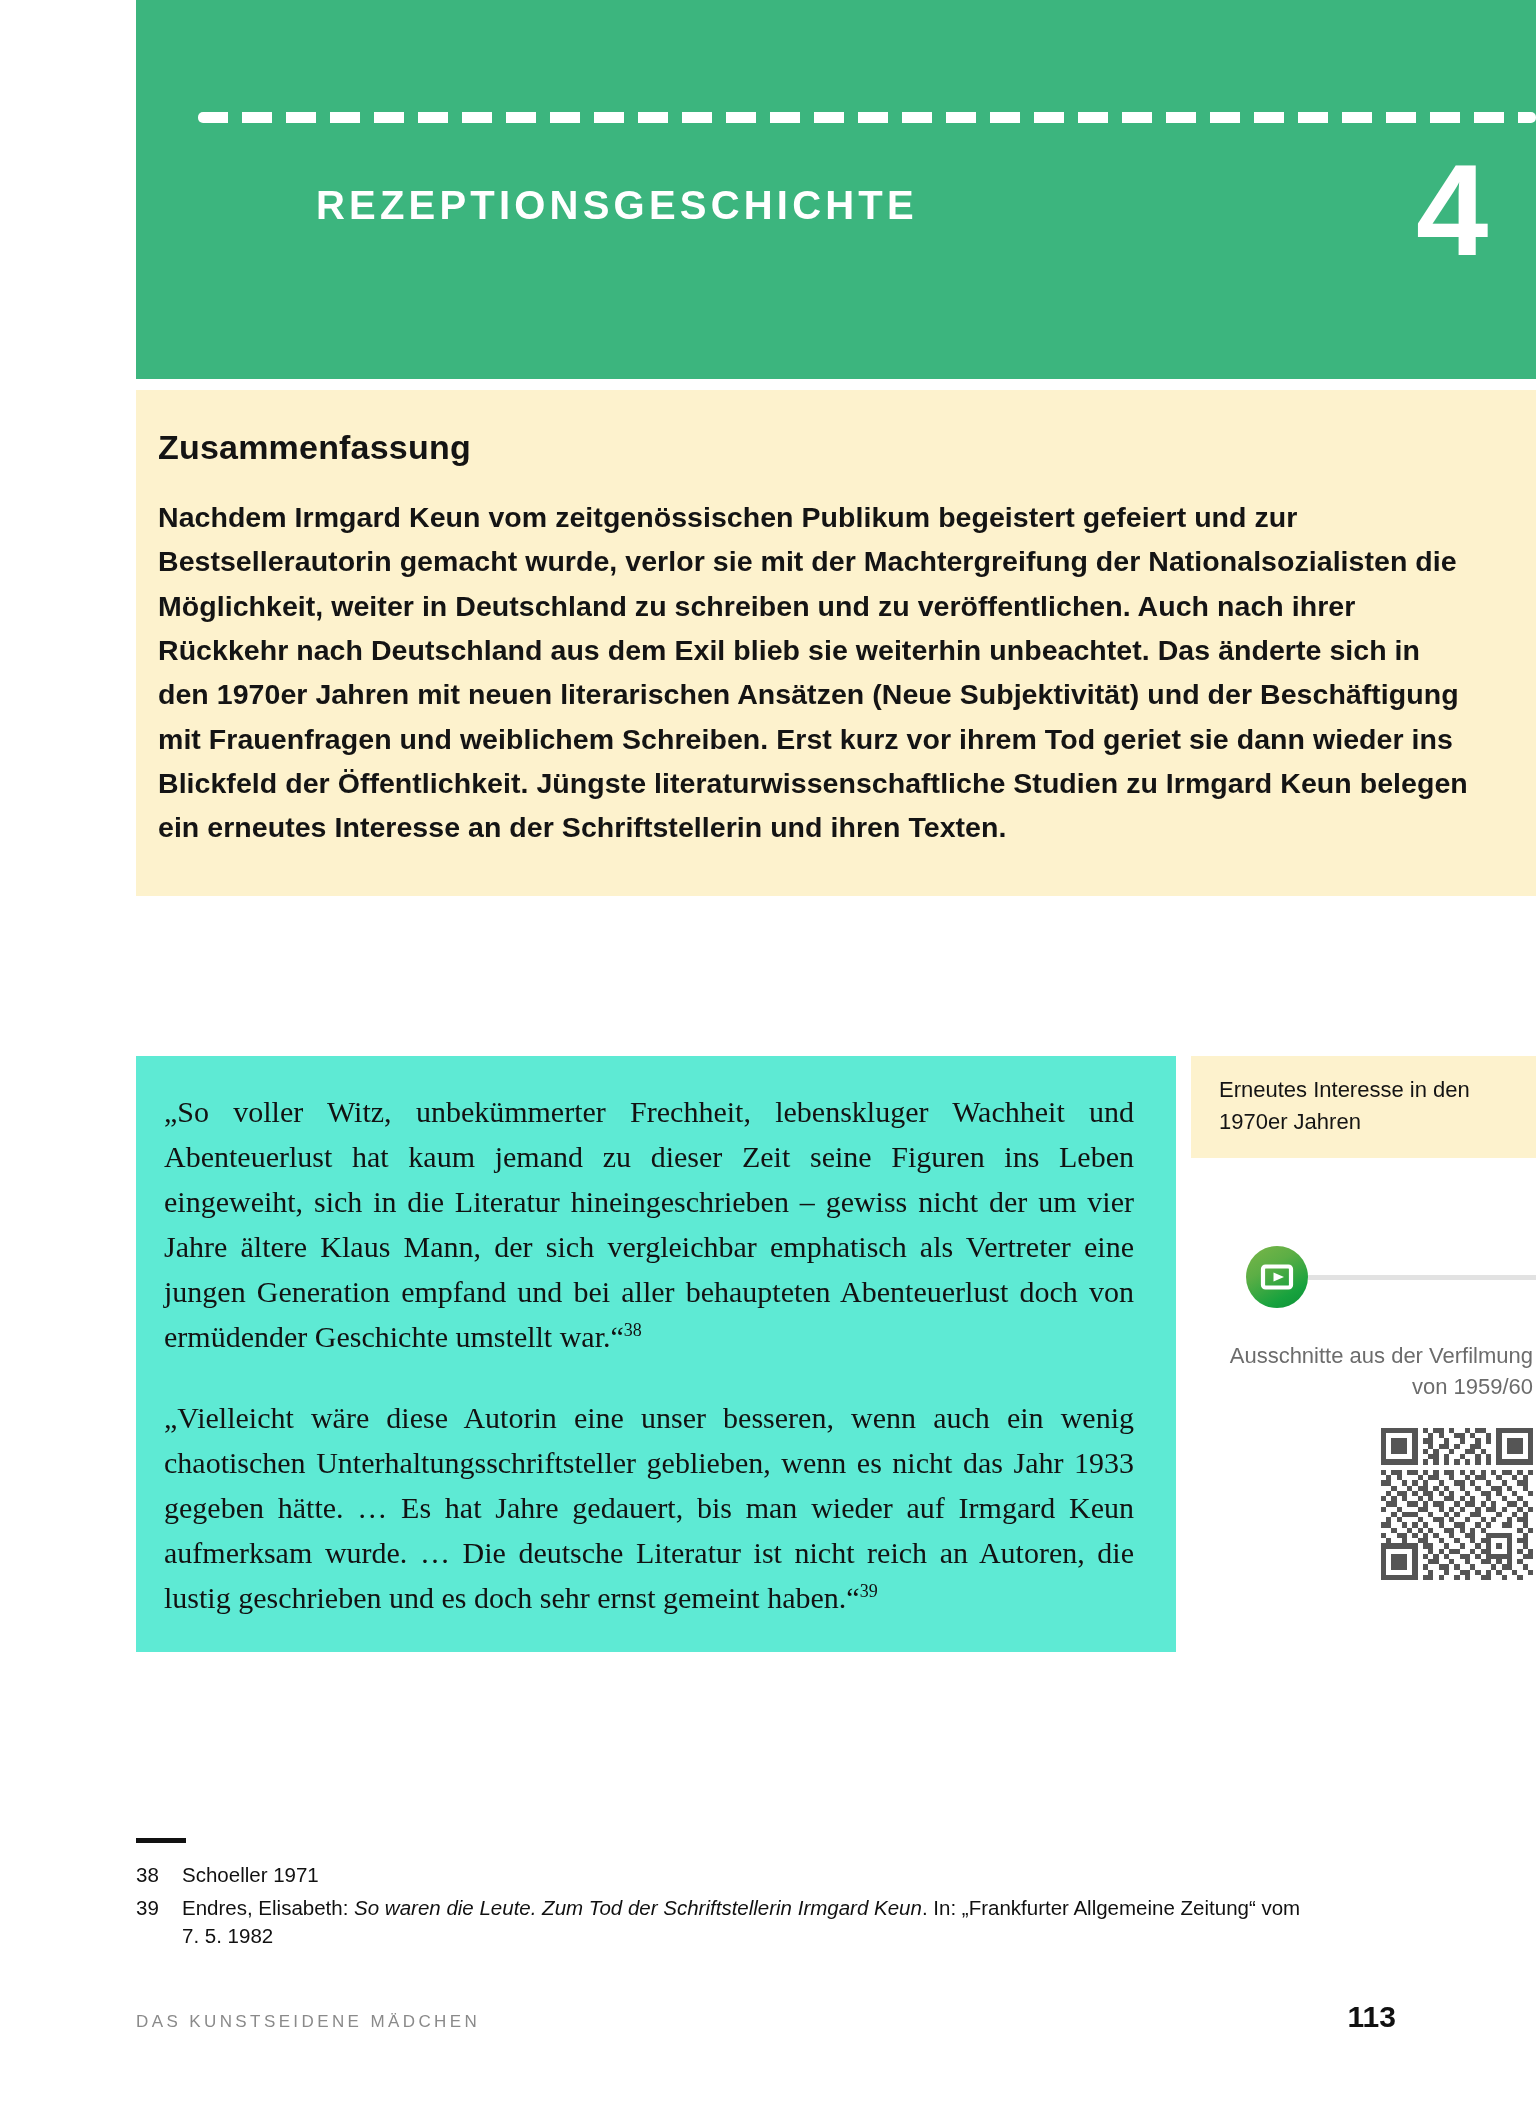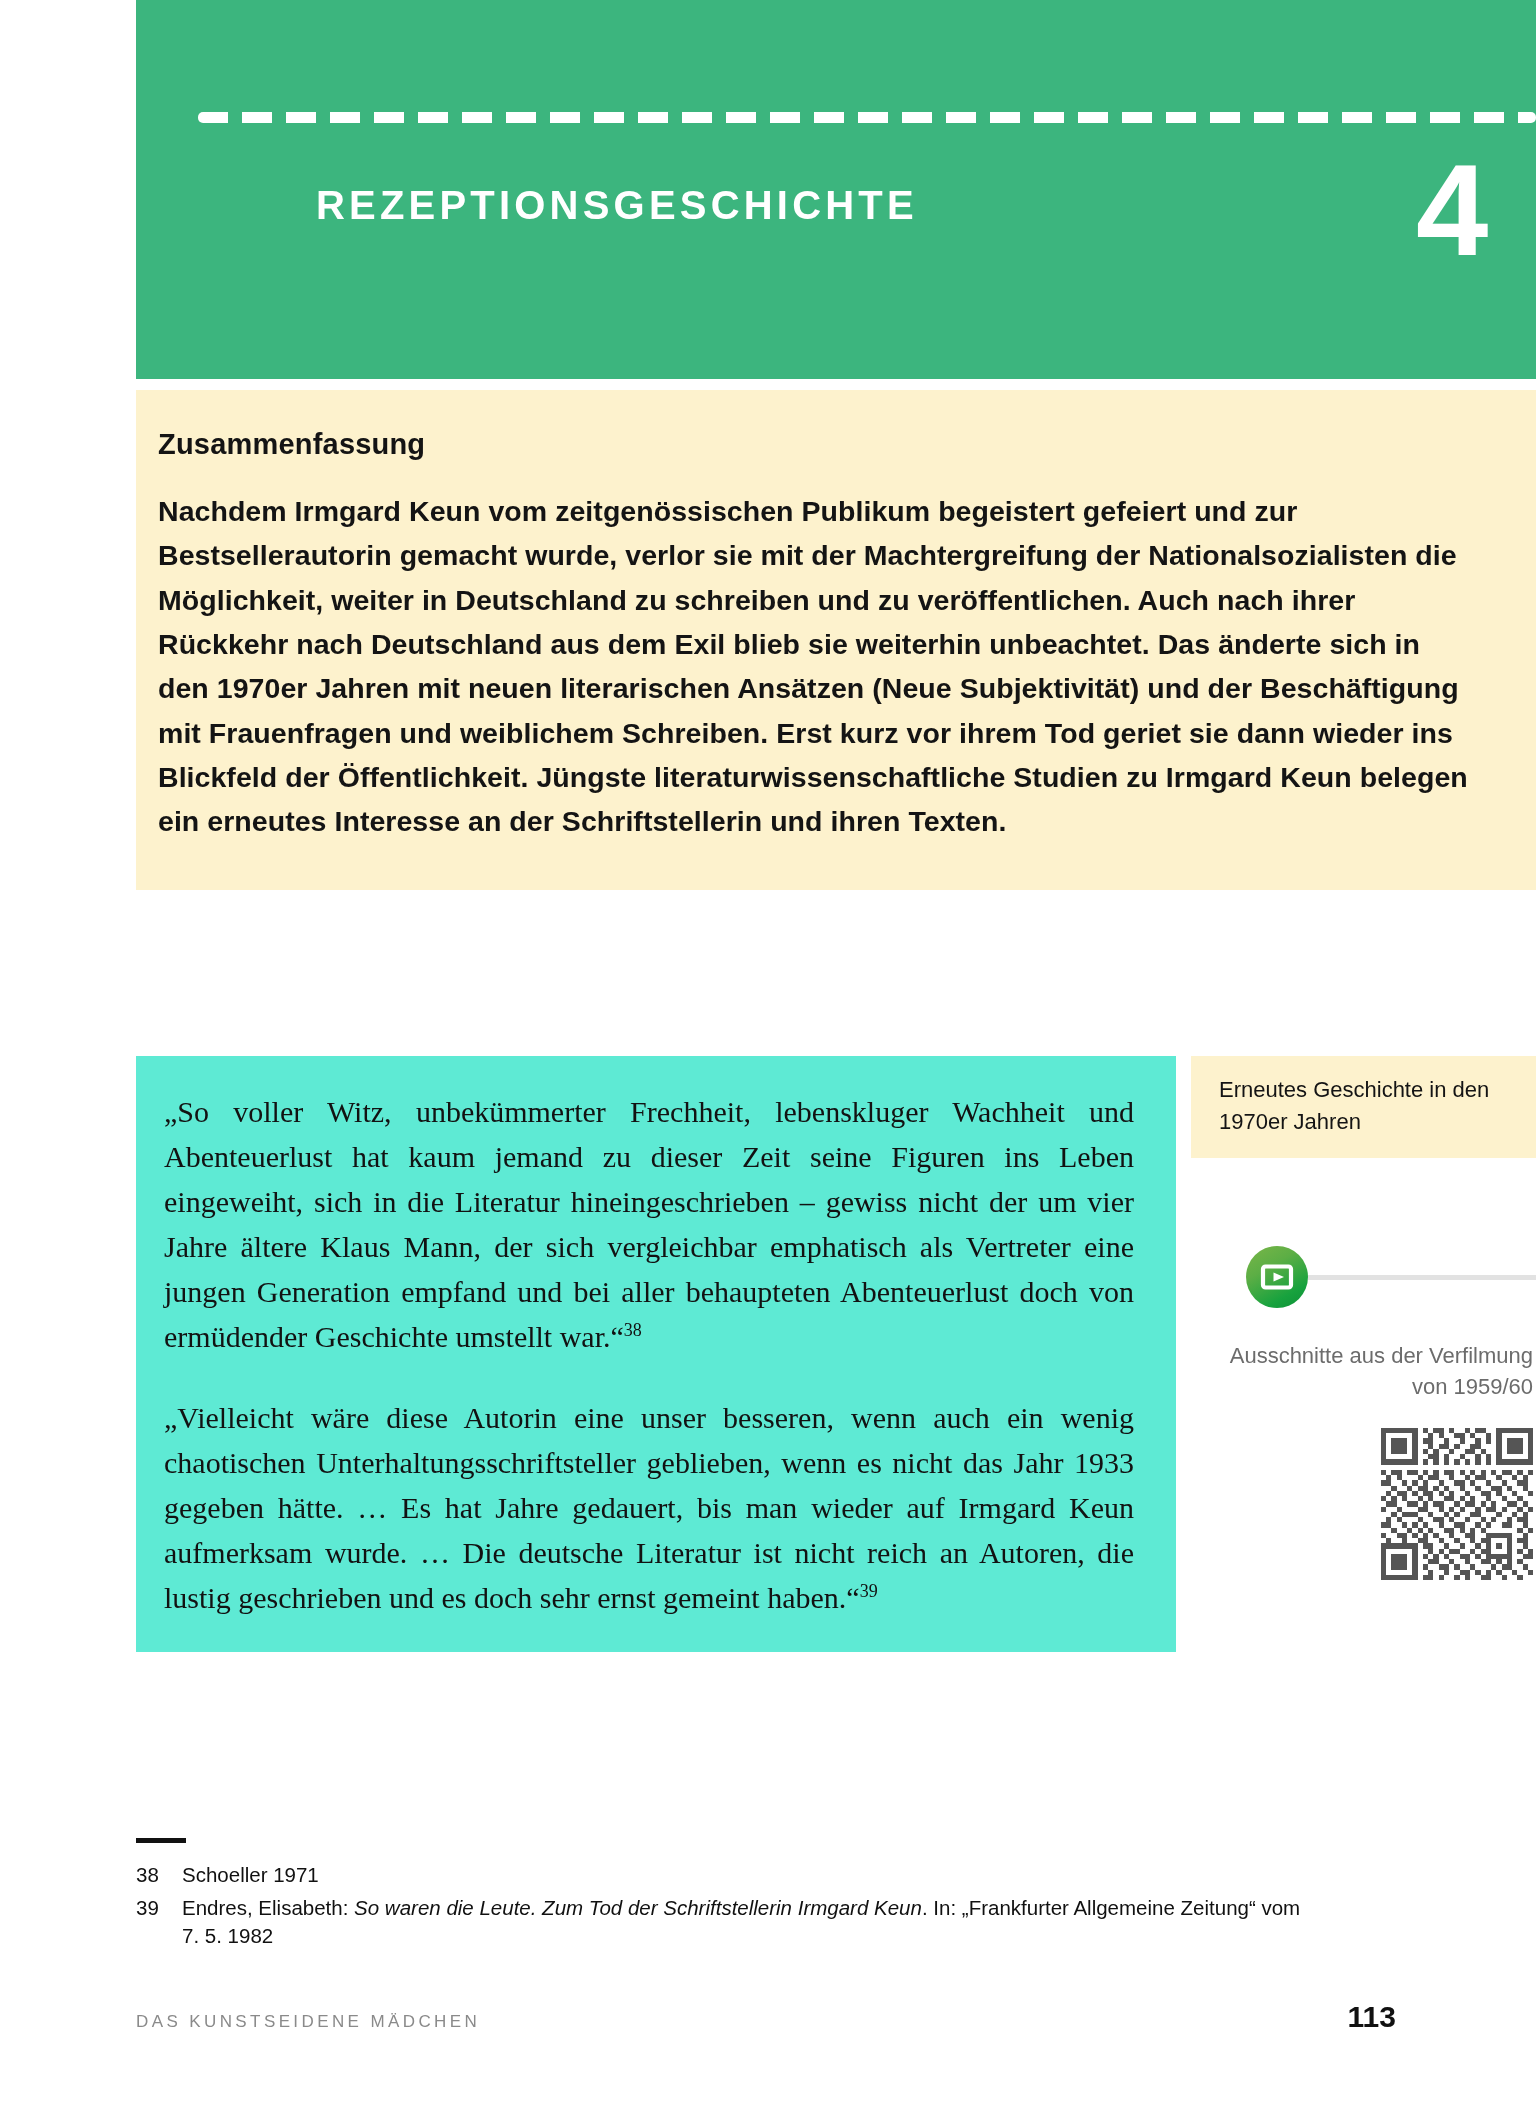--- a/index.html
+++ b/index.html
@@ -67,21 +67,21 @@
   
   .summary-box {
     position:absolute;
     left:136px;
     top:390px;
     width:1400px;
     padding:38px 58px 46px 22px;
     background:#fdf2cd;
   }
   .summary-title {
-    font-size:29px;
+    font-size:34px;
     font-weight:700;
     color:#141414;
     margin:0 0 28px 0;
     letter-spacing:0.2px;
   }
   .summary-text {
     font-size:28.5px;
     line-height:1.555;
     color:#141414;
     margin:0;
@@ -246,21 +246,21 @@
 
   <div class="content-row">
 
     <div class="quote-block">
       <p class="quote-p"><span>„So voller Witz, unbekümmerter Frechheit, lebenskluger Wachheit und Abenteuerlust hat kaum jemand zu dieser Zeit seine Figuren ins Leben eingeweiht, sich in die Literatur hineingeschrieben – gewiss nicht der um vier Jahre ältere Klaus Mann, der sich vergleichbar emphatisch als Vertreter eine jungen Generation empfand und bei aller behaupteten Abenteuerlust doch von ermüdender Geschichte umstellt war.“</span><sup>38</sup></p>
       <p class="quote-p"><span>„Vielleicht wäre diese Autorin eine unser besseren, wenn auch ein wenig chaotischen Unterhaltungsschriftsteller geblieben, wenn es nicht das Jahr 1933 gegeben hätte. … Es hat Jahre gedauert, bis man wieder auf Irmgard Keun aufmerksam wurde. … Die deutsche Literatur ist nicht reich an Autoren, die lustig geschrieben und es doch sehr ernst gemeint haben.“</span><sup>39</sup></p>
     </div>
 
     <div class="margin-col">
 
-      <div class="margin-note">Erneutes Geschichte in den 1970er Jahren</div>
+      <div class="margin-note">Erneutes Interesse in den 1970er Jahren</div>
 
       <div class="media-block">
         <div class="media-icon">
           <svg width="62" height="62" viewBox="0 0 62 62" aria-hidden="true">
             <rect x="17" y="20.5" width="28" height="21" rx="2.5" ry="2.5" fill="none" stroke="#ffffff" stroke-width="4.2"></rect>
             <polygon points="27.5,26.5 38,31 27.5,35.5" fill="#ffffff"></polygon>
           </svg>
         </div>
         <div class="media-rule"></div>
       </div>

